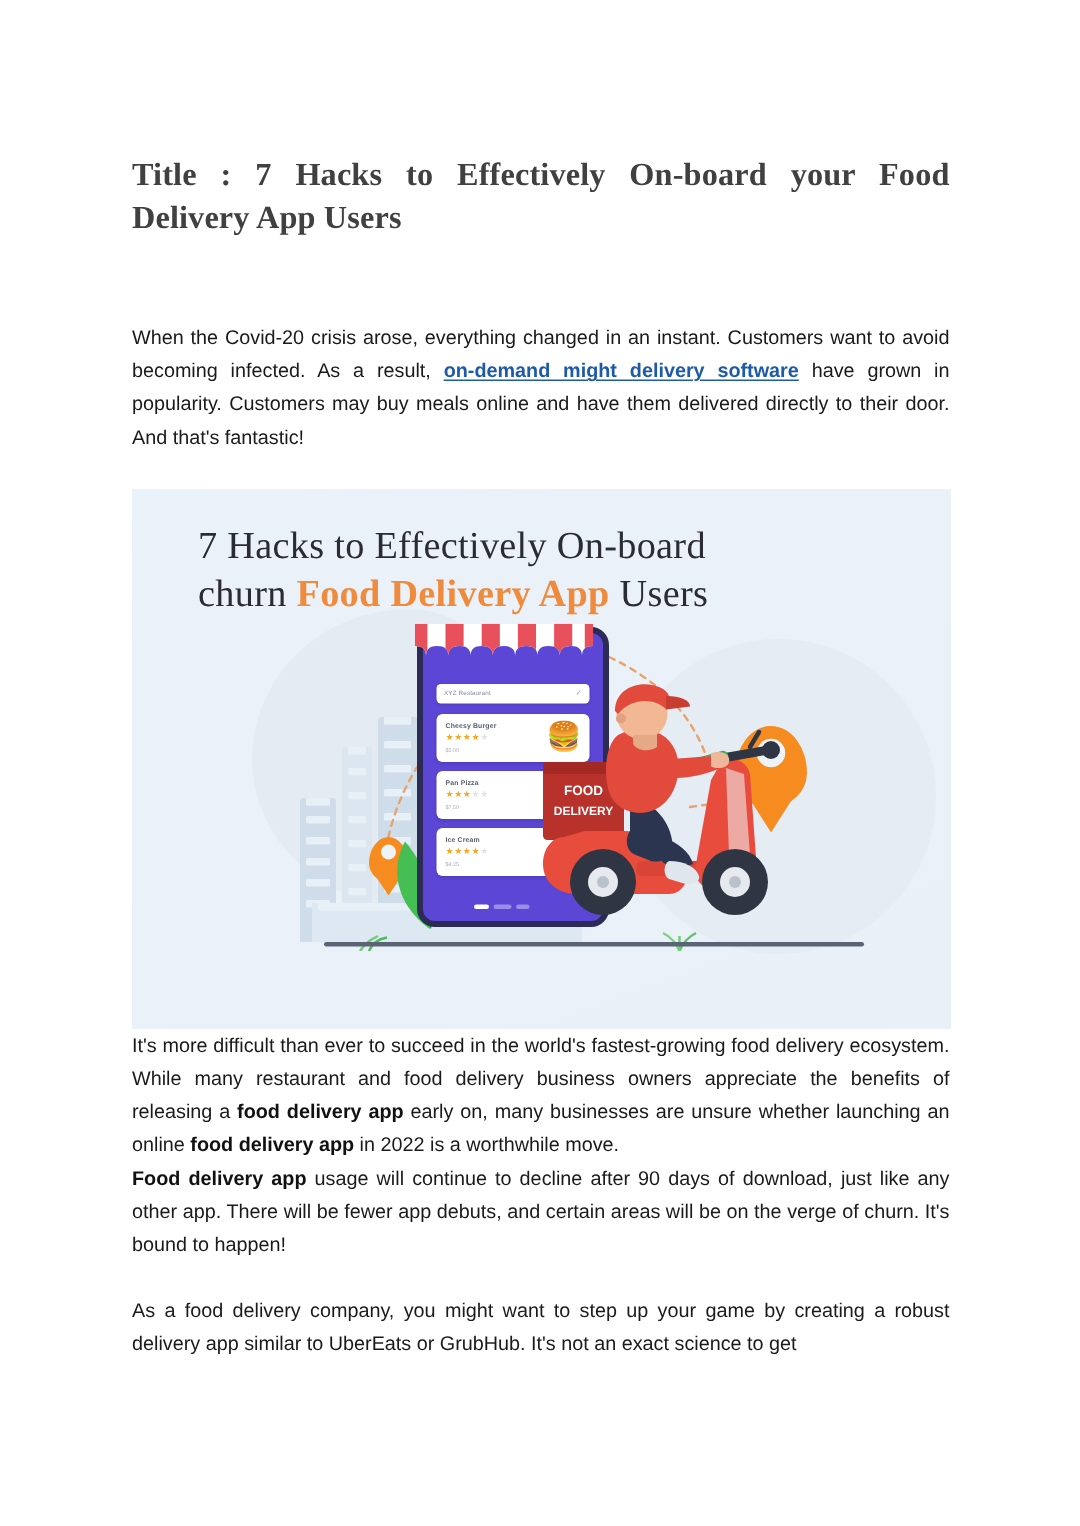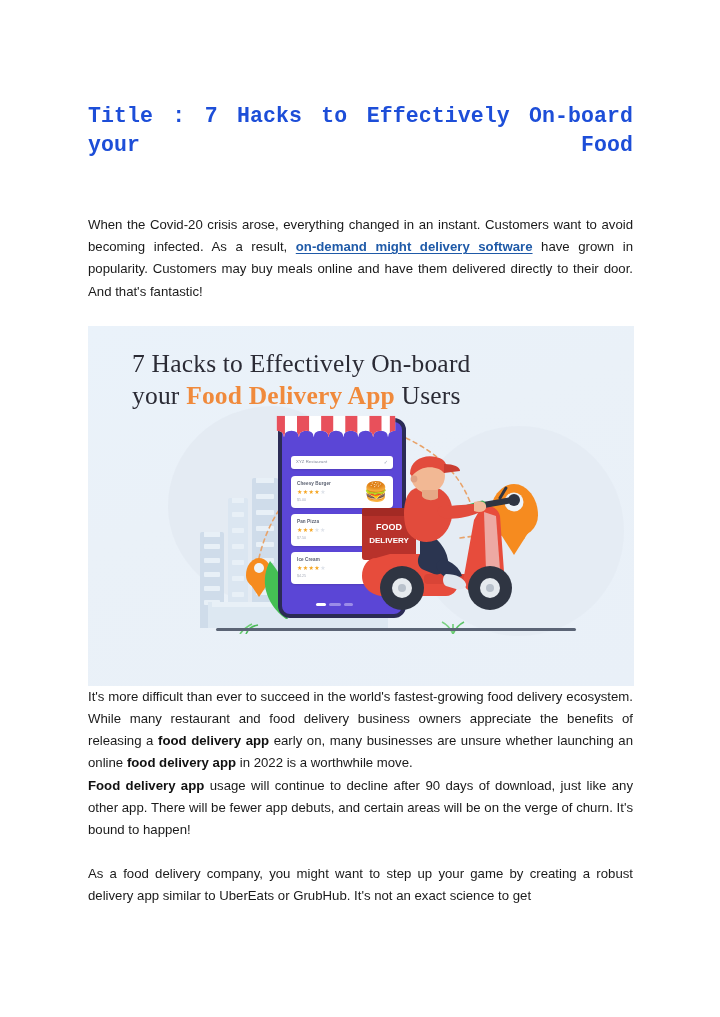--- a/index.html
+++ b/index.html
@@ -25,25 +25,25 @@
 
   .content {
     position: absolute;
     left: 88px;
     top: 0;
     width: 545px;
   }
 
   
   .doc-title {
-    font-family: Liberation Mono, monospace;
+    font-family: Liberation Serif, serif;
     font-weight: bold;
     font-size: 21.5px;
     line-height: 29px;
-    color: #1d4ed8;
+    color: #404040;
     text-align: justify;
     text-align-last: left;
     margin: 0;
     padding-top: 102px;
     letter-spacing: 0.1px;
   }
   .doc-title .t-line {
     display: block;
     text-align: justify;
     text-align-last: justify;
@@ -283,20 +283,21 @@
   .grass { position:absolute; }
 </style>
 </head>
 <body>
 
 <div class="page">
   <div class="content">
 
     <h1 class="doc-title">
       <span class="t-line">Title : 7 Hacks to Effectively On-board your Food</span>
+      <span class="t-line last">Delivery App Users</span>
     </h1>
 
     <p class="para" id="p-intro"><span>When the Covid-20 crisis arose, everything changed in an instant. Customers want to avoid becoming infected. As a result, </span><a class="inline-link" href="#">on-demand might delivery software</a><span> have grown in popularity. Customers may buy meals online and have them delivered directly to their door. And that's fantastic!</span></p>
 
     <div class="banner">
 
       <div class="scene">
 
         <div class="blob-left"></div>
         <div class="circle-right"></div>
@@ -516,21 +517,21 @@
           <path d="M72 44 L88 44 L88 52 C 82 56, 74 54, 72 50 Z" fill="#e6a986"></path>
 
           <text x="39" y="84" font-family="Liberation Sans, sans-serif" font-size="9" font-weight="bold" fill="#ffffff" text-anchor="middle">FOOD</text>
           <text x="39" y="97" font-family="Liberation Sans, sans-serif" font-size="8" font-weight="bold" fill="#ffffff" text-anchor="middle">DELIVERY</text>
         </svg>
 
       </div>
 
       <div class="banner-heading">
         <span>7 Hacks to Effectively On-board</span>
-        <span class="line2"><span>your </span><span class="accent">Food Delivery App</span><span> Users</span></span>
+        <span class="line2"><span>churn </span><span class="accent">Food Delivery App</span><span> Users</span></span>
       </div>
     </div>
 
     <p class="para" id="p-2"><span>It's more difficult than ever to succeed in the world's fastest-growing food delivery ecosystem. While many restaurant and food delivery business owners appreciate the benefits of releasing a </span><b>food delivery app</b><span> early on, many businesses are unsure whether launching an online </span><b>food delivery app</b><span> in 2022 is a worthwhile move.</span></p>
 
     <p class="para" id="p-3"><b>Food delivery app</b><span> usage will continue to decline after 90 days of download, just like any other app. There will be fewer app debuts, and certain areas will be on the verge of churn. It's bound to happen!</span></p>
 
     <p class="para" id="p-4"><span>As a food delivery company, you might want to step up your game by creating a robust delivery app similar to UberEats or GrubHub. It's not an exact science to get</span></p>
 
   </div>

